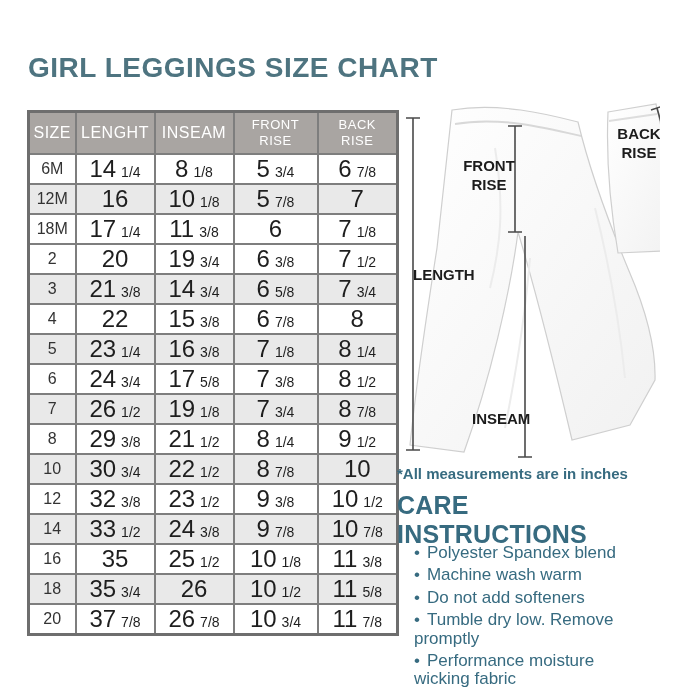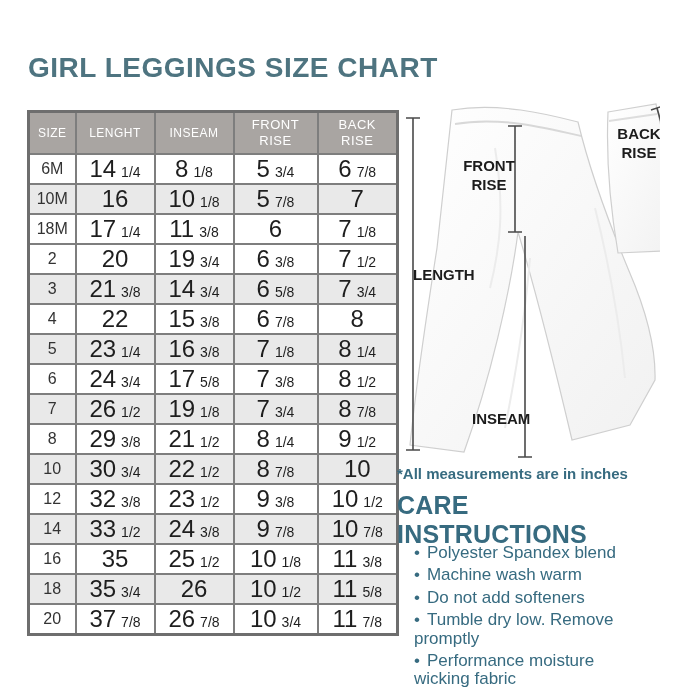--- a/index.html
+++ b/index.html
@@ -20,21 +20,21 @@
     border:3px solid #6e6e6e;
   }
   .size-table th, .size-table td {
     border:2px solid var(--border);
     text-align:center; vertical-align:middle;
     padding:0; overflow:hidden;
   }
   .size-table thead tr { height:42px; }
   .size-table th {
     background:var(--header-bg); color:#ffffff;
-    font-size:12px; font-weight:normal; letter-spacing:0.5px;
+    font-size:16px; font-weight:normal; letter-spacing:0.5px;
   }
   .size-table th.th-small { font-size:13px; line-height:1.2; white-space:pre-line; letter-spacing:0.5px; }
   .size-table tr.alt td { background:var(--row-alt); }
   .size-table td { background:#ffffff; color:var(--table-text); }
   .size-table td.size-cell { font-size:16px; color:#333; }
   .size-table .whole { font-size:24px; color:var(--table-text); }
   .size-table .frac  { font-size:14px; color:var(--table-text); margin-left:5px; }
   
   .diagram-svg { position:absolute; left:395px; top:88px; }
   .measure-label {
@@ -87,21 +87,21 @@
       </thead>
     <tbody>
         <tr>
           <td class="size-cell">6M</td>
           <td><span class="whole">14</span><span class="frac">1/4</span></td>
           <td><span class="whole">8</span><span class="frac">1/8</span></td>
           <td><span class="whole">5</span><span class="frac">3/4</span></td>
           <td><span class="whole">6</span><span class="frac">7/8</span></td>
         </tr>
         <tr class="alt">
-          <td class="size-cell">10M</td>
+          <td class="size-cell">12M</td>
           <td><span class="whole">16</span></td>
           <td><span class="whole">10</span><span class="frac">1/8</span></td>
           <td><span class="whole">5</span><span class="frac">7/8</span></td>
           <td><span class="whole">7</span></td>
         </tr>
         <tr>
           <td class="size-cell">18M</td>
           <td><span class="whole">17</span><span class="frac">1/4</span></td>
           <td><span class="whole">11</span><span class="frac">3/8</span></td>
           <td><span class="whole">6</span></td>

